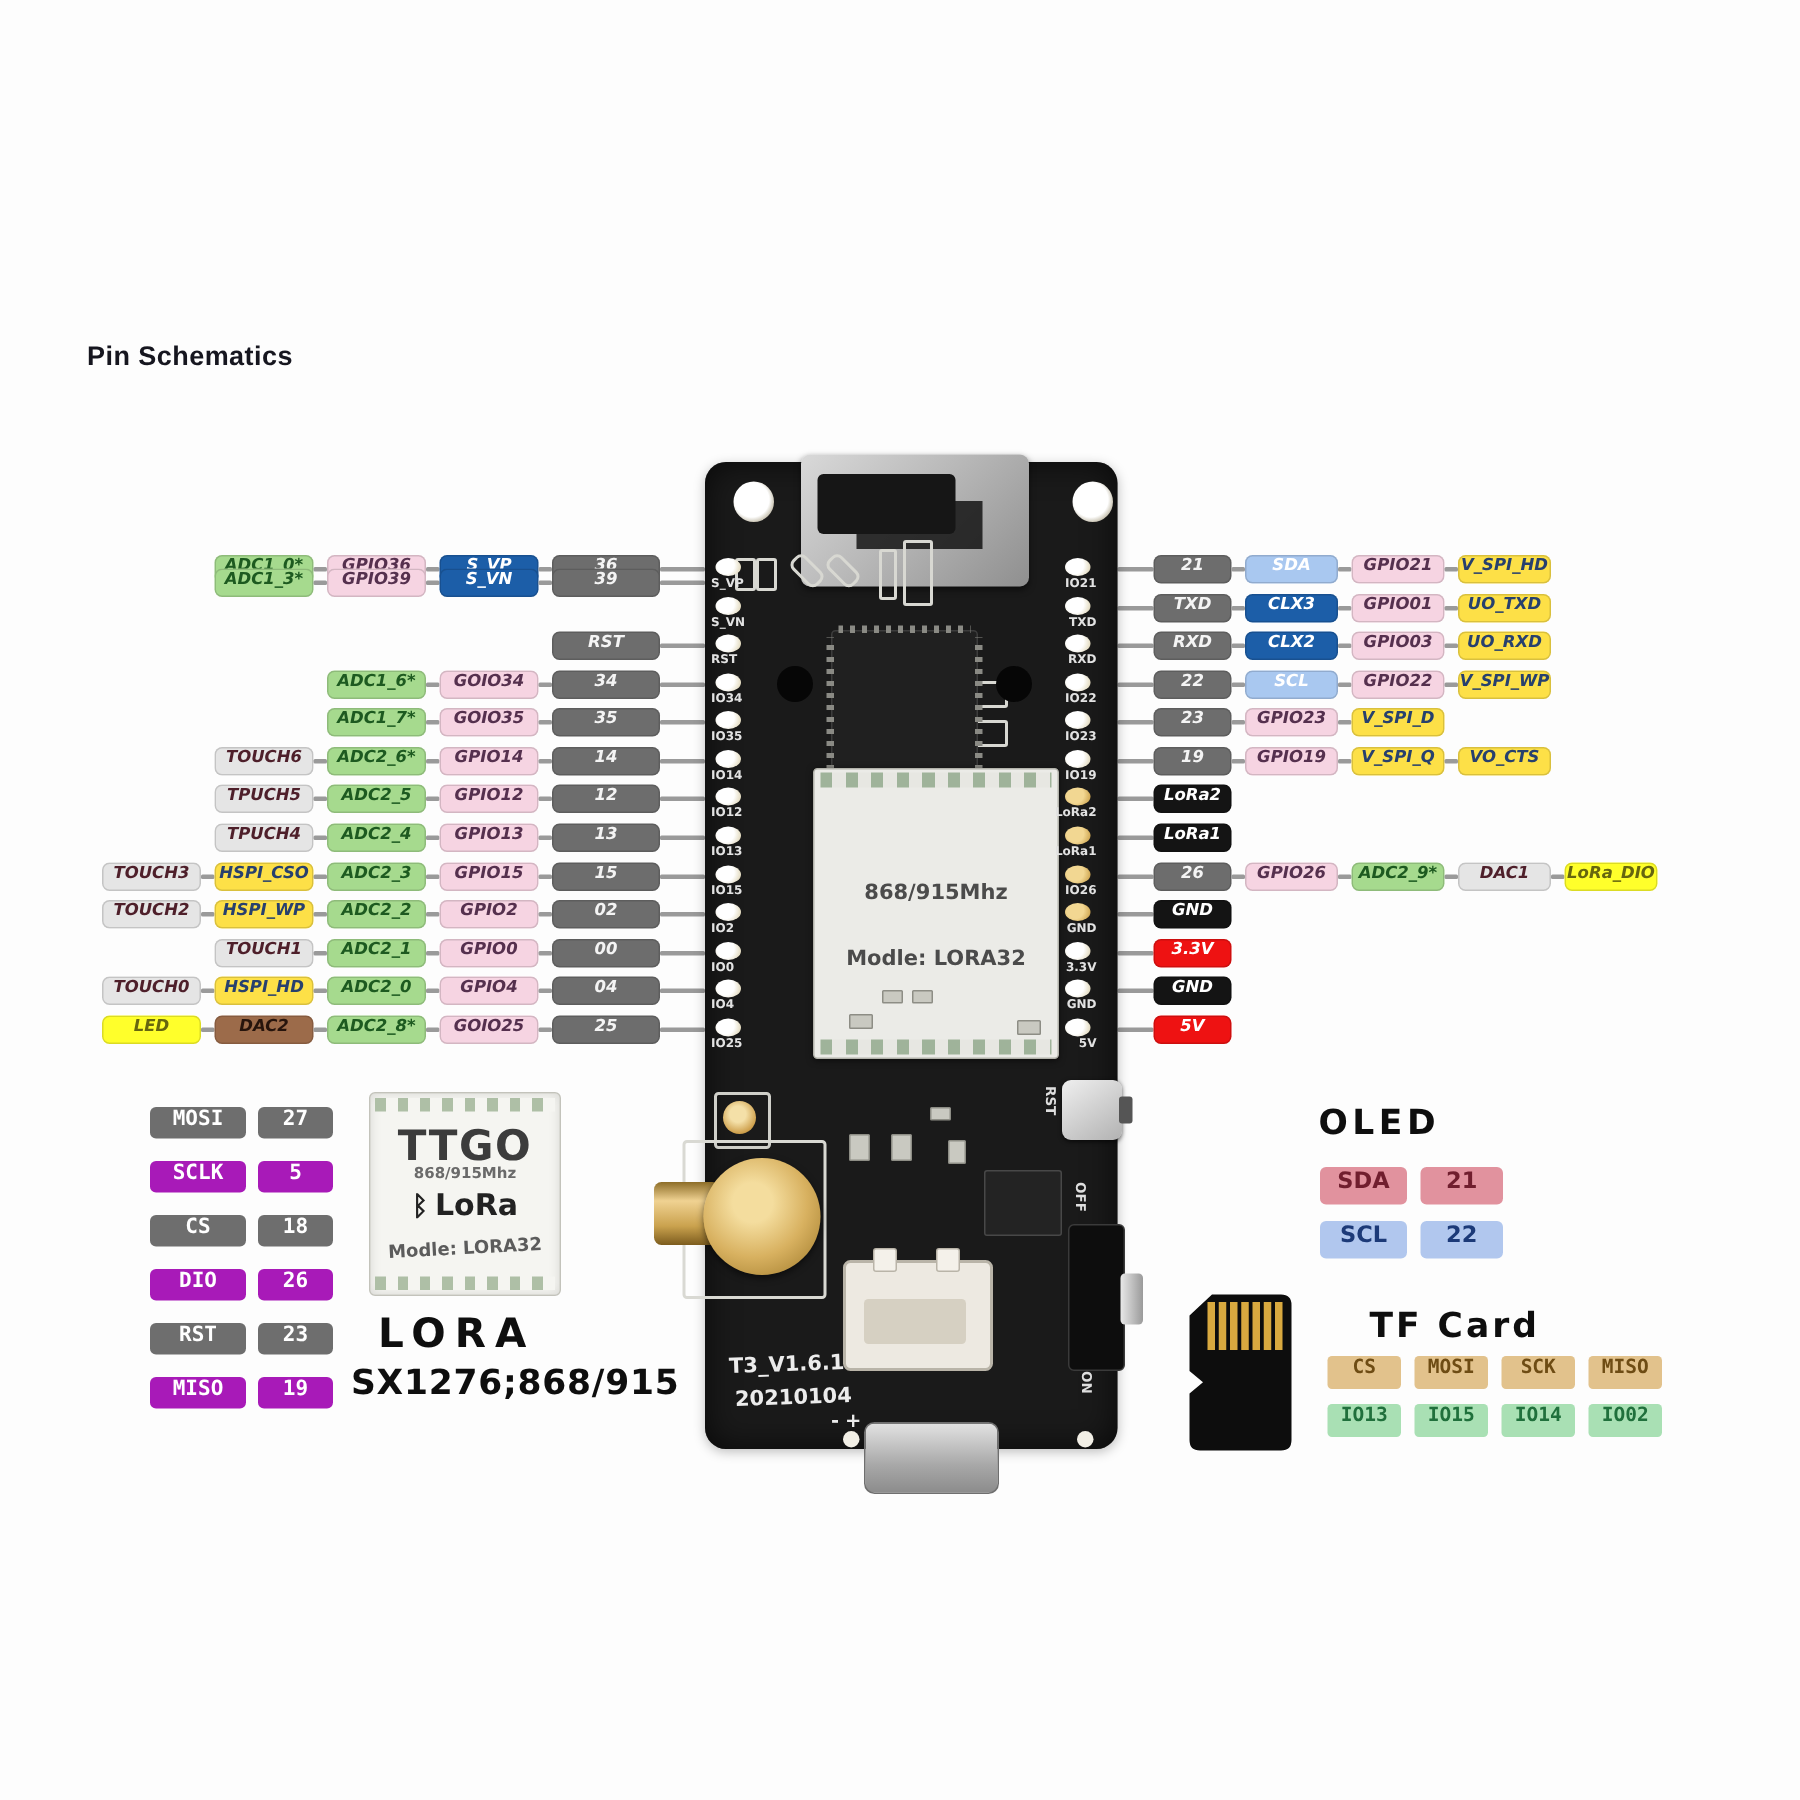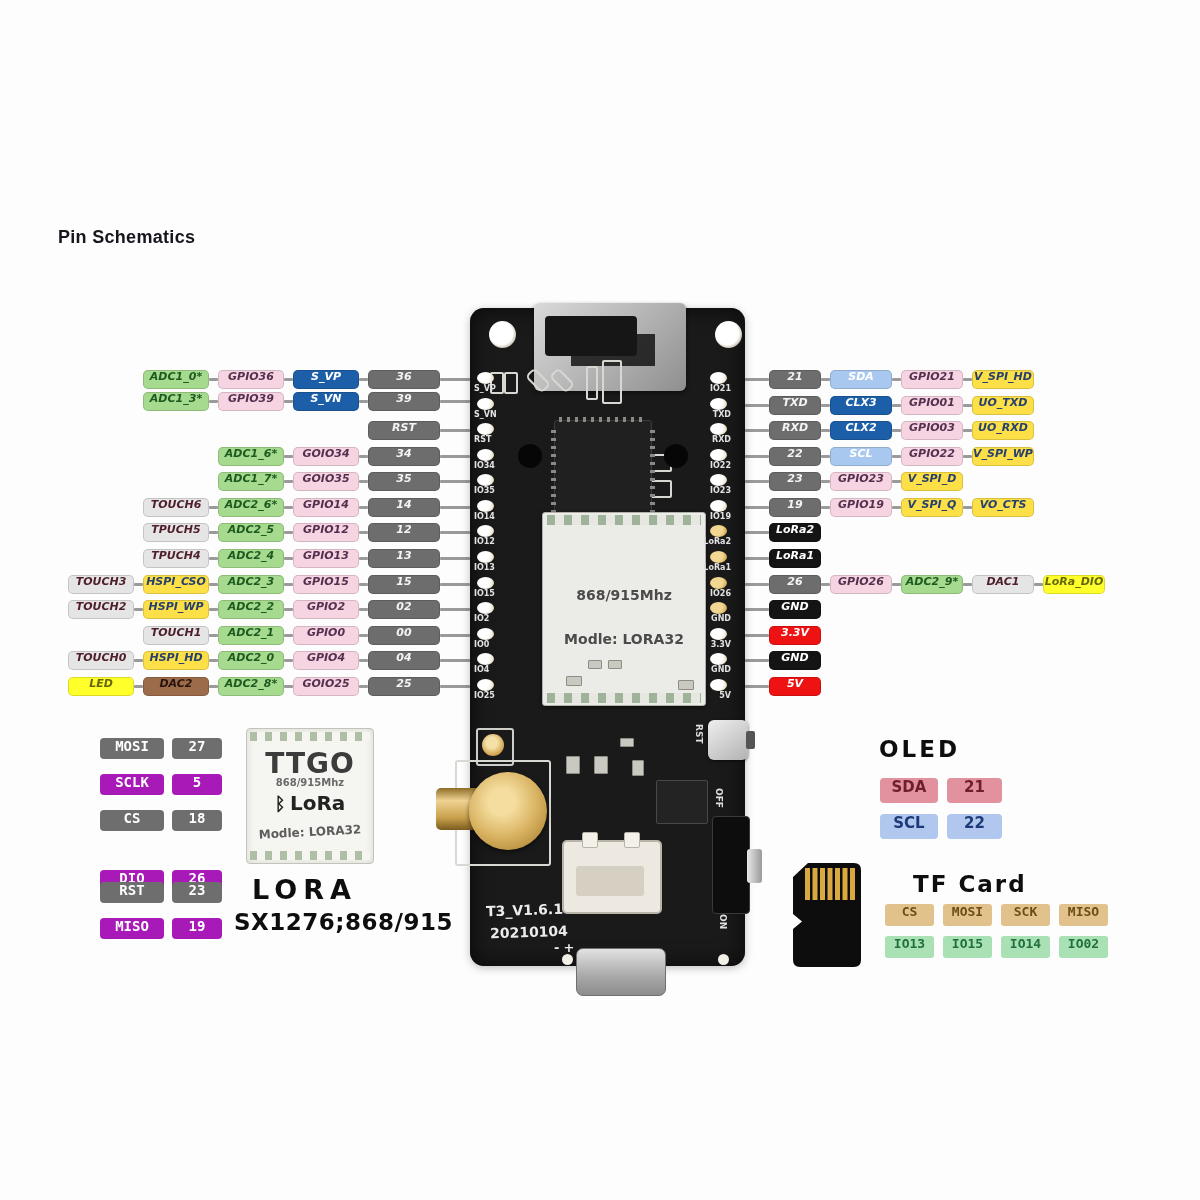--- a/index.html
+++ b/index.html
@@ -122,21 +122,21 @@
       <div class="pin-row left-row" style="top: 370px;">
         <div class="pbox wlbl s-green">ADC1_0*</div>
         <div class="dash"></div>
         <div class="pbox wlbl s-pink">GPIO36</div>
         <div class="dash"></div>
         <div class="pbox wlbl s-navy">S_VP</div>
         <div class="dash"></div>
         <div class="pbox wnum s-gray">36</div>
         <div class="dash tail"></div>
       </div>
-      <div class="pin-row left-row" style="top: 392px;">
+      <div class="pin-row left-row" style="top: 379px;">
         <div class="pbox wlbl s-green">ADC1_3*</div>
         <div class="dash"></div>
         <div class="pbox wlbl s-pink">GPIO39</div>
         <div class="dash"></div>
         <div class="pbox wlbl s-navy">S_VN</div>
         <div class="dash"></div>
         <div class="pbox wnum s-gray">39</div>
         <div class="dash tail"></div>
       </div>
       <div class="pin-row left-row" style="top: 421.16px;">
@@ -480,21 +480,21 @@
         <div class="spi-box spi-v spi-gray">27</div>
       </div>
       <div class="spi-row" style="left: 100px; top: 774px;">
         <div class="spi-box spi-l spi-mag">SCLK</div>
         <div class="spi-box spi-v spi-mag">5</div>
       </div>
       <div class="spi-row" style="left: 100px; top: 810px;">
         <div class="spi-box spi-l spi-gray">CS</div>
         <div class="spi-box spi-v spi-gray">18</div>
       </div>
-      <div class="spi-row" style="left: 100px; top: 846px; margin-top: 24px;">
+      <div class="spi-row" style="left: 100px; top: 846px;">
         <div class="spi-box spi-l spi-mag">DIO</div>
         <div class="spi-box spi-v spi-mag">26</div>
       </div>
       <div class="spi-row" style="left: 100px; top: 882px;">
         <div class="spi-box spi-l spi-gray">RST</div>
         <div class="spi-box spi-v spi-gray">23</div>
       </div>
       <div class="spi-row" style="left: 100px; top: 918px;">
         <div class="spi-box spi-l spi-mag">MISO</div>
         <div class="spi-box spi-v spi-mag">19</div>

